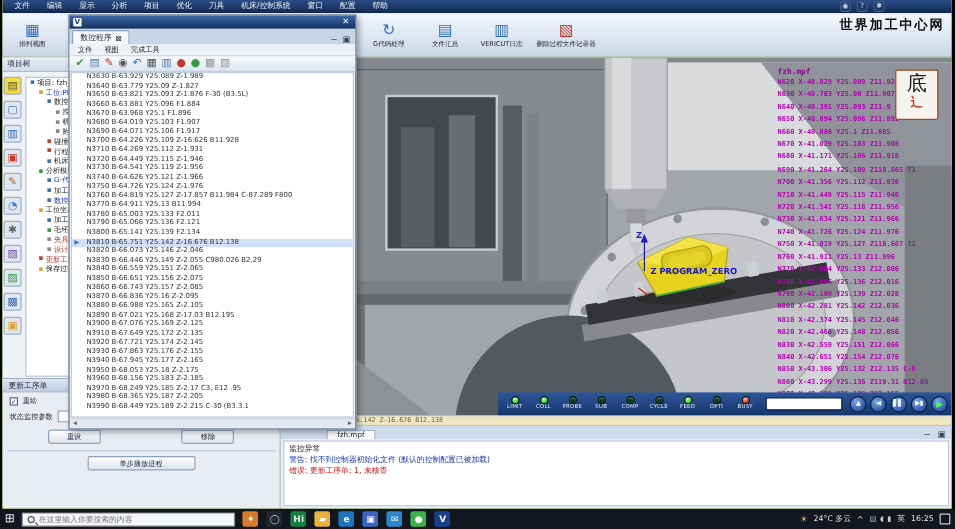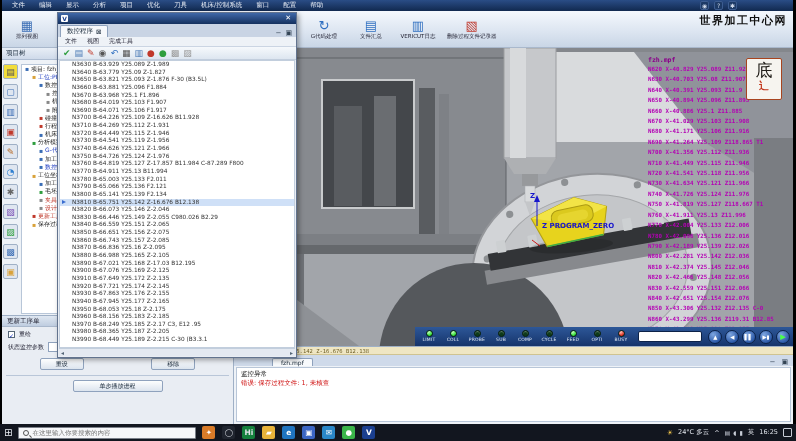--- a/index.html
+++ b/index.html
@@ -559,21 +559,22 @@
     <div id="curline">N3810 B-65.751 Y25.142 Z-16.676 B12.138</div>
     <div id="log-tabs">
       <span id="log-tab">fzh.mpf</span>
       <span class="sp"></span>
       <span class="wc">−</span>
       <span class="wc">▣</span>
     </div>
     <div id="log-body">
 
     <div class="lgl k"><span>监控异常</span></div>
-        <div class="lgl r"><span>错误: 保存过程文件: 1, 未核查</span></div>
+        <div class="lgl b"><span>警告: 找不到控制器初始化文件 (默认的控制配置已被加载)</span></div>
+        <div class="lgl r"><span>错误: 更新工序单: 1, 未核查</span></div>
       </div>
   </div>
 
 </div>
 
 <div id="taskbar">
   <span id="start">⊞</span>
   <div id="searchbox">
     <span class="sg"></span>
     <input placeholder="在这里输入你要搜索的内容" style="">

